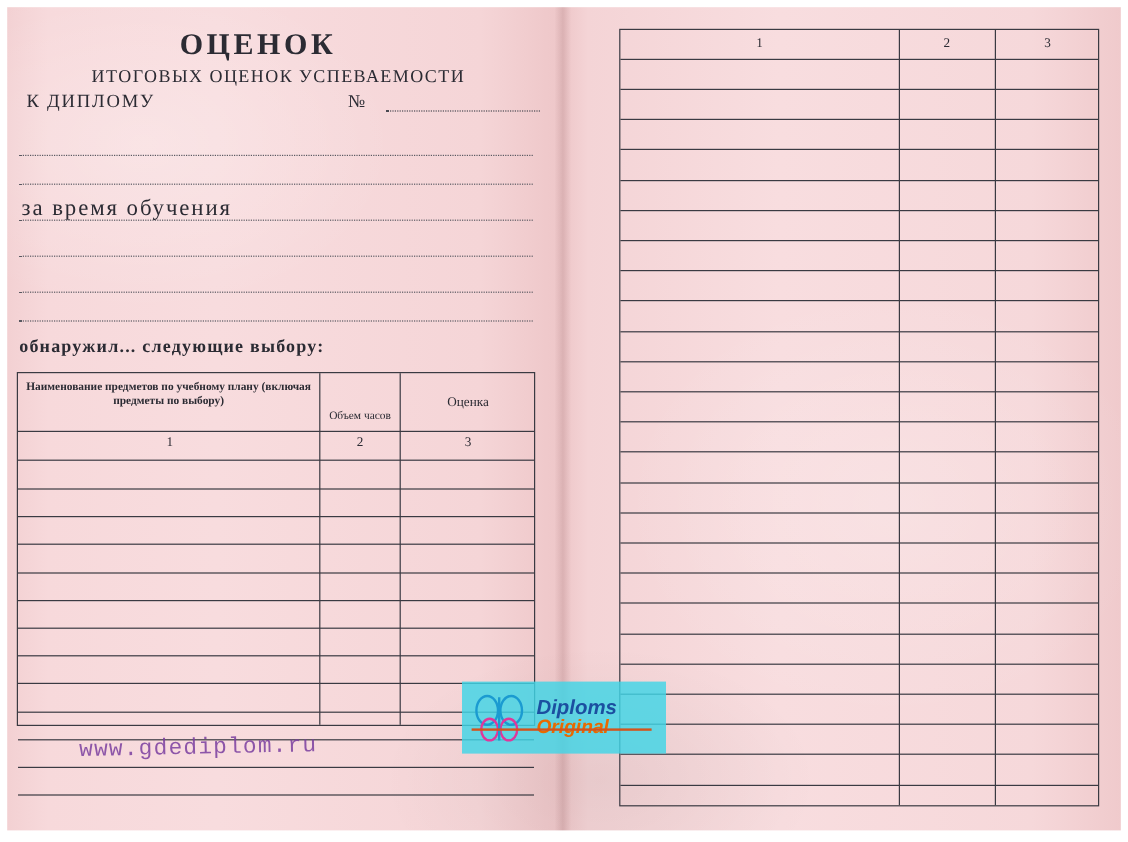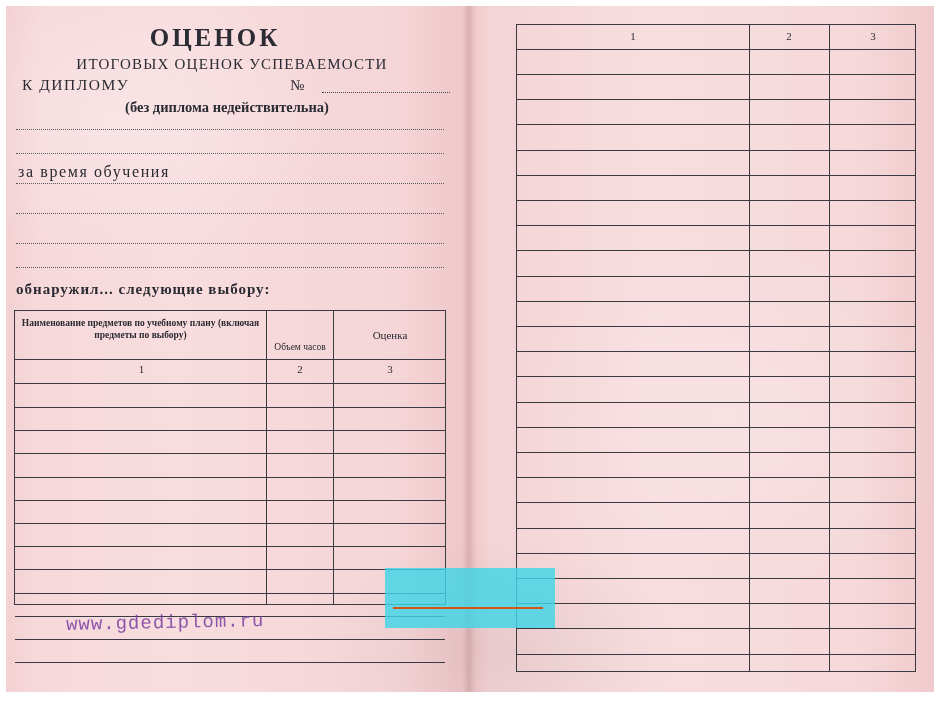--- a/index.html
+++ b/index.html
@@ -111,21 +111,21 @@
   .dotline {
     position: absolute;
     left: 16px;
     width: 428px;
     border-bottom: 1px dotted #595961;
     height: 0;
   }
   .studytime {
     position: absolute;
     left: 18px; top: 163px;
-    font-size: 16px;
+    font-size: 19px;
     letter-spacing: 1.6px;
     color: #2b2b33;
   }
   .found {
     position: absolute;
     left: 16px; top: 281px;
     font-size: 15px;
     font-weight: bold;
     letter-spacing: 1px;
     color: #2b2b33;
@@ -237,21 +237,20 @@
 
     <div class="title">ОЦЕНОК</div>
     <div class="subtitle1">ИТОГОВЫХ ОЦЕНОК  УСПЕВАЕМОСТИ</div>
 
     <div class="row-k">
       <span class="k-label">К  ДИПЛОМУ</span>
       <span class="k-num">№</span>
       <span class="k-dots"></span>
     </div>
 
-    <div class="subtitle2">(без диплома недействительна)</div>
 
     <div class="dotline" style="top:129px"></div>
     <div class="dotline" style="top:153px"></div>
 
     <div class="studytime">за  время  обучения</div>
     <div class="dotline" style="top:183px"></div>
     <div class="dotline" style="top:213px"></div>
     <div class="dotline" style="top:243px"></div>
     <div class="dotline" style="top:267px"></div>
 
@@ -322,19 +321,32 @@
         <div class="hline" style="top: 502.6px;"></div>
         <div class="hline" style="top: 527.8px;"></div>
         <div class="hline" style="top: 553px;"></div>
         <div class="hline" style="top: 578.2px;"></div>
         <div class="hline" style="top: 603.4px;"></div>
         <div class="hline" style="top: 628.6px;"></div>
       </div>
   </div>
 
   <div class="stamp"></div>
+  <div class="stamp-inner">
+    <svg class="stamp-logo" viewBox="0 0 48 46">
+      <ellipse cx="13" cy="17" rx="9" ry="12" fill="none" stroke="#1b9bd1" stroke-width="2"></ellipse>
+      <ellipse cx="33" cy="17" rx="9" ry="12" fill="none" stroke="#1b9bd1" stroke-width="2"></ellipse>
+      <ellipse cx="15" cy="33" rx="7" ry="9" fill="none" stroke="#e0379b" stroke-width="2"></ellipse>
+      <ellipse cx="31" cy="33" rx="7" ry="9" fill="none" stroke="#e0379b" stroke-width="2"></ellipse>
+      <line x1="23" y1="6" x2="23" y2="42" stroke="#1b9bd1" stroke-width="2"></line>
+    </svg>
+    <div class="stamp-text">
+      <div class="stamp-line1">Diploms</div>
+      <div class="stamp-line2">Original</div>
+    </div>
+  </div>
   <div class="stamp-strike"></div>
 
   <div class="edge-top"></div>
   <div class="edge-bottom"></div>
   <div class="edge-left"></div>
   <div class="edge-right"></div>
 </div>
 
 </body></html>

